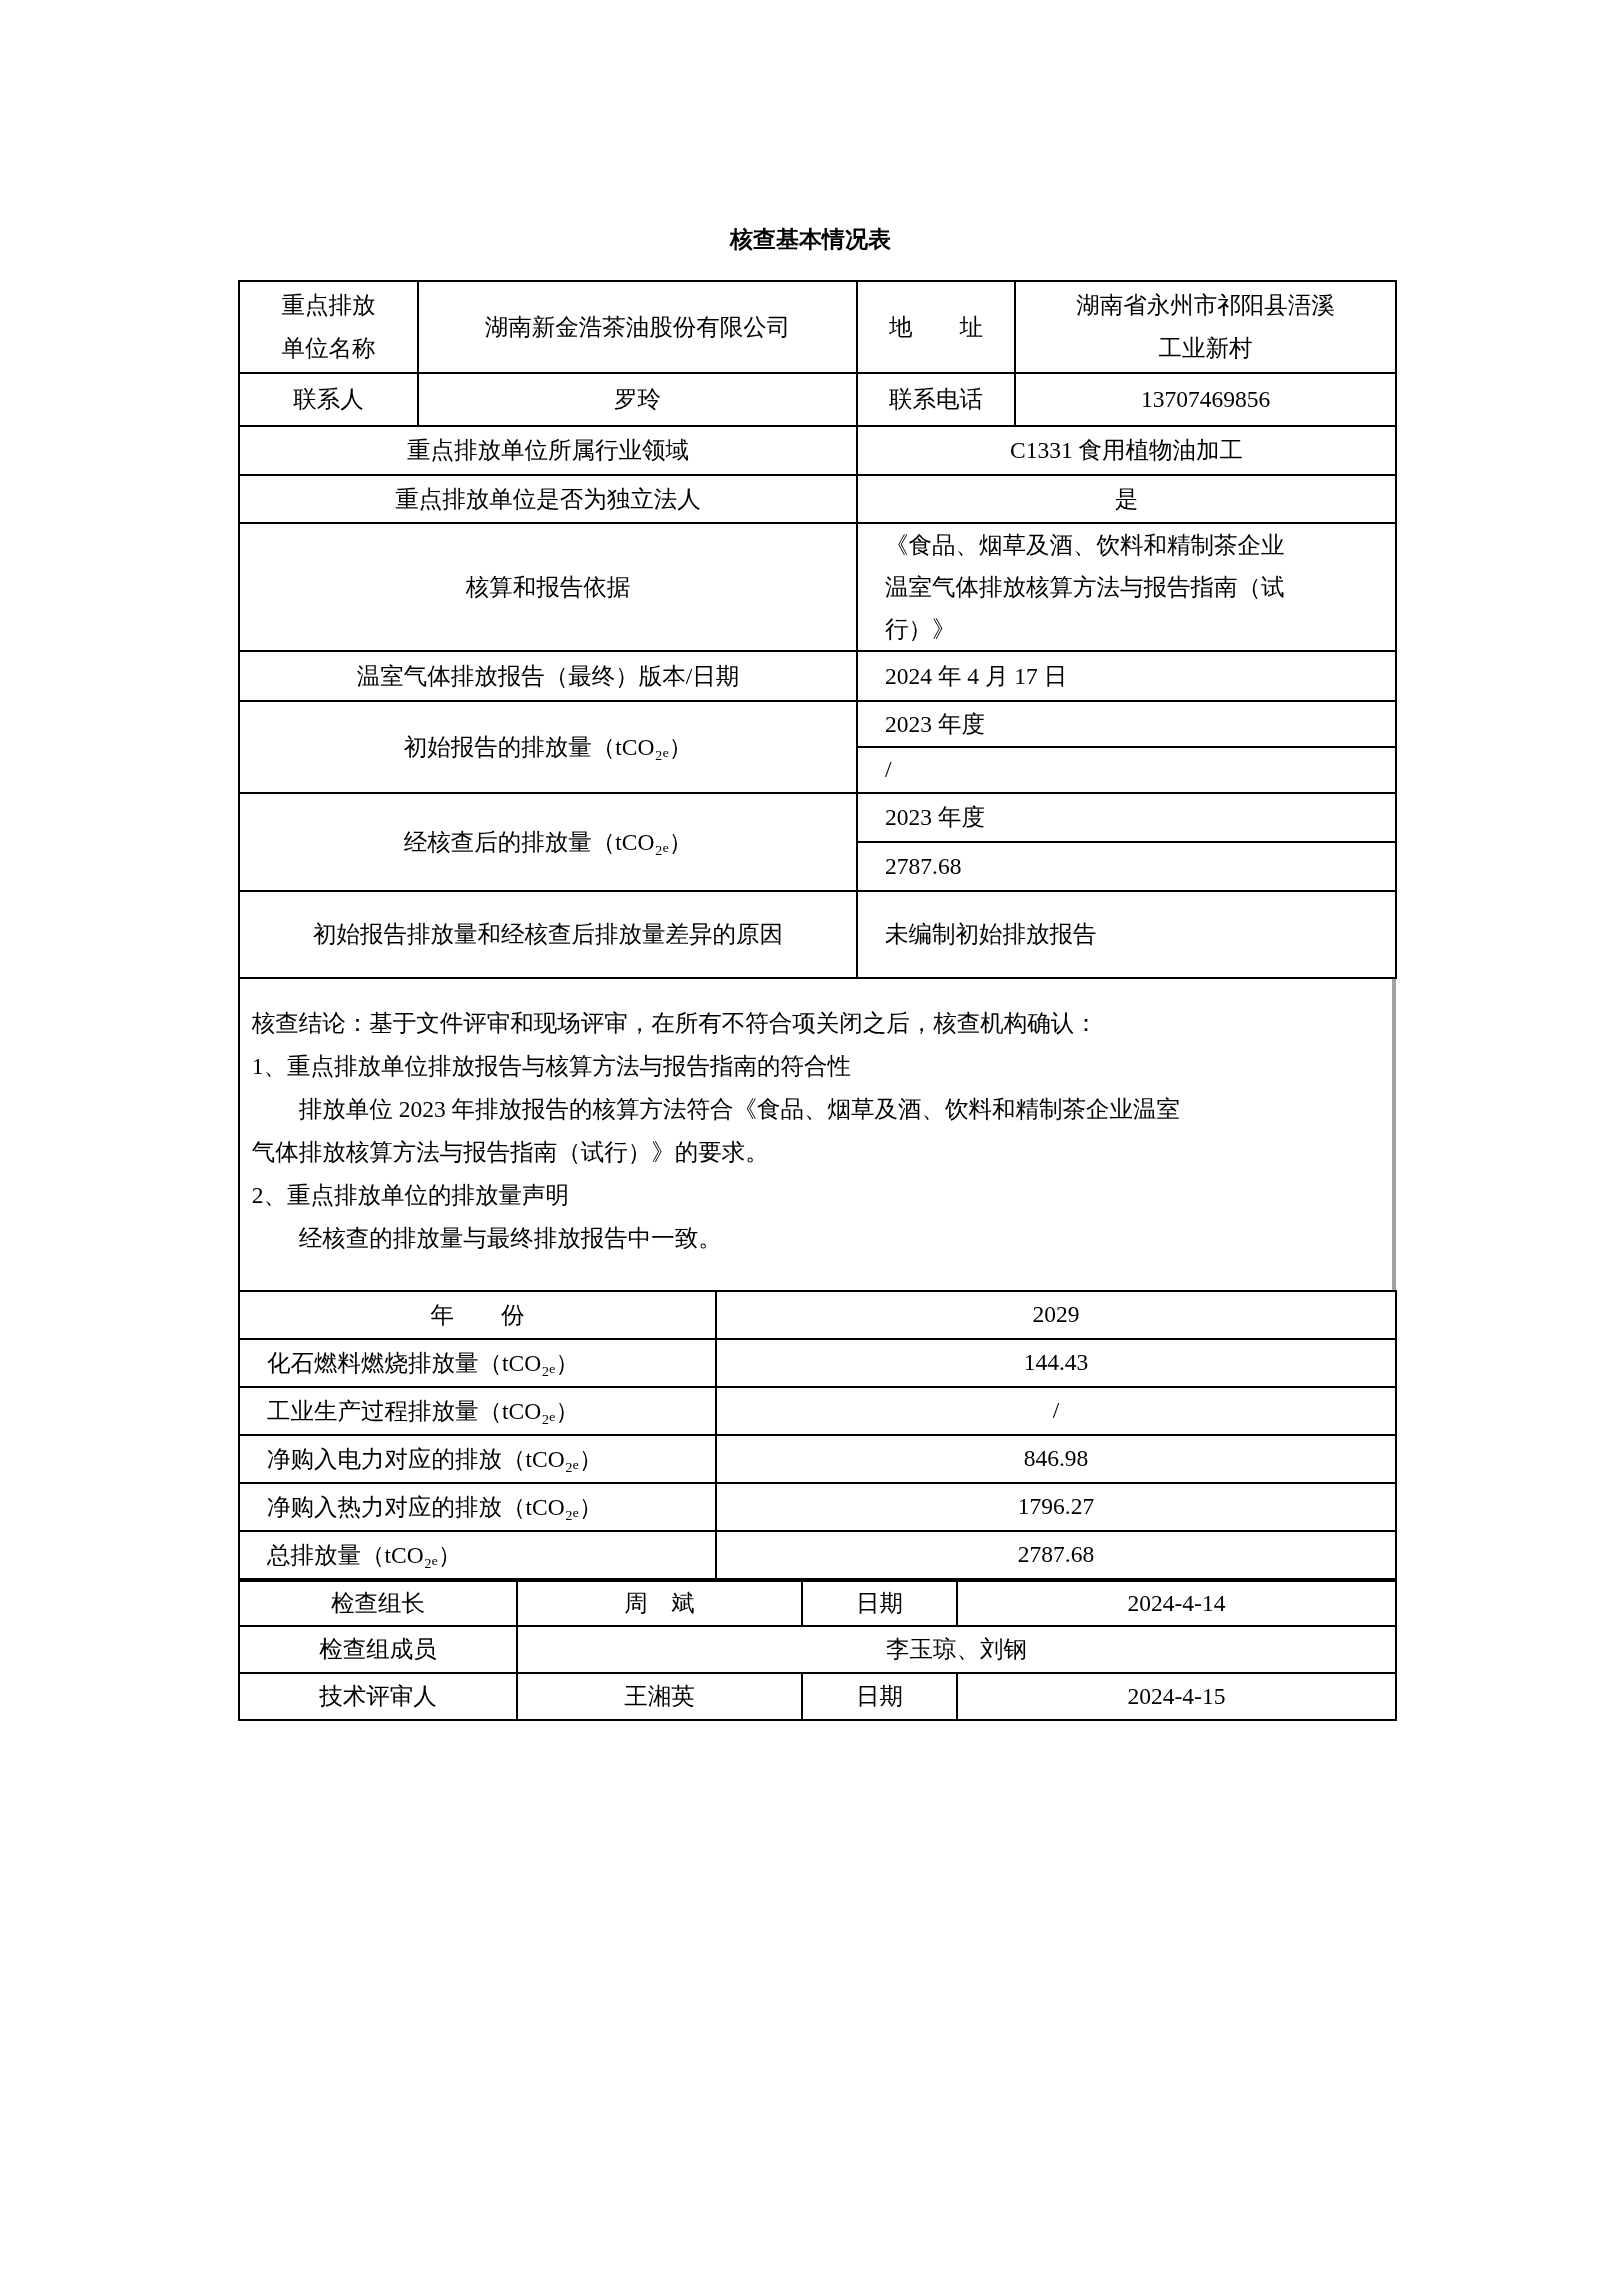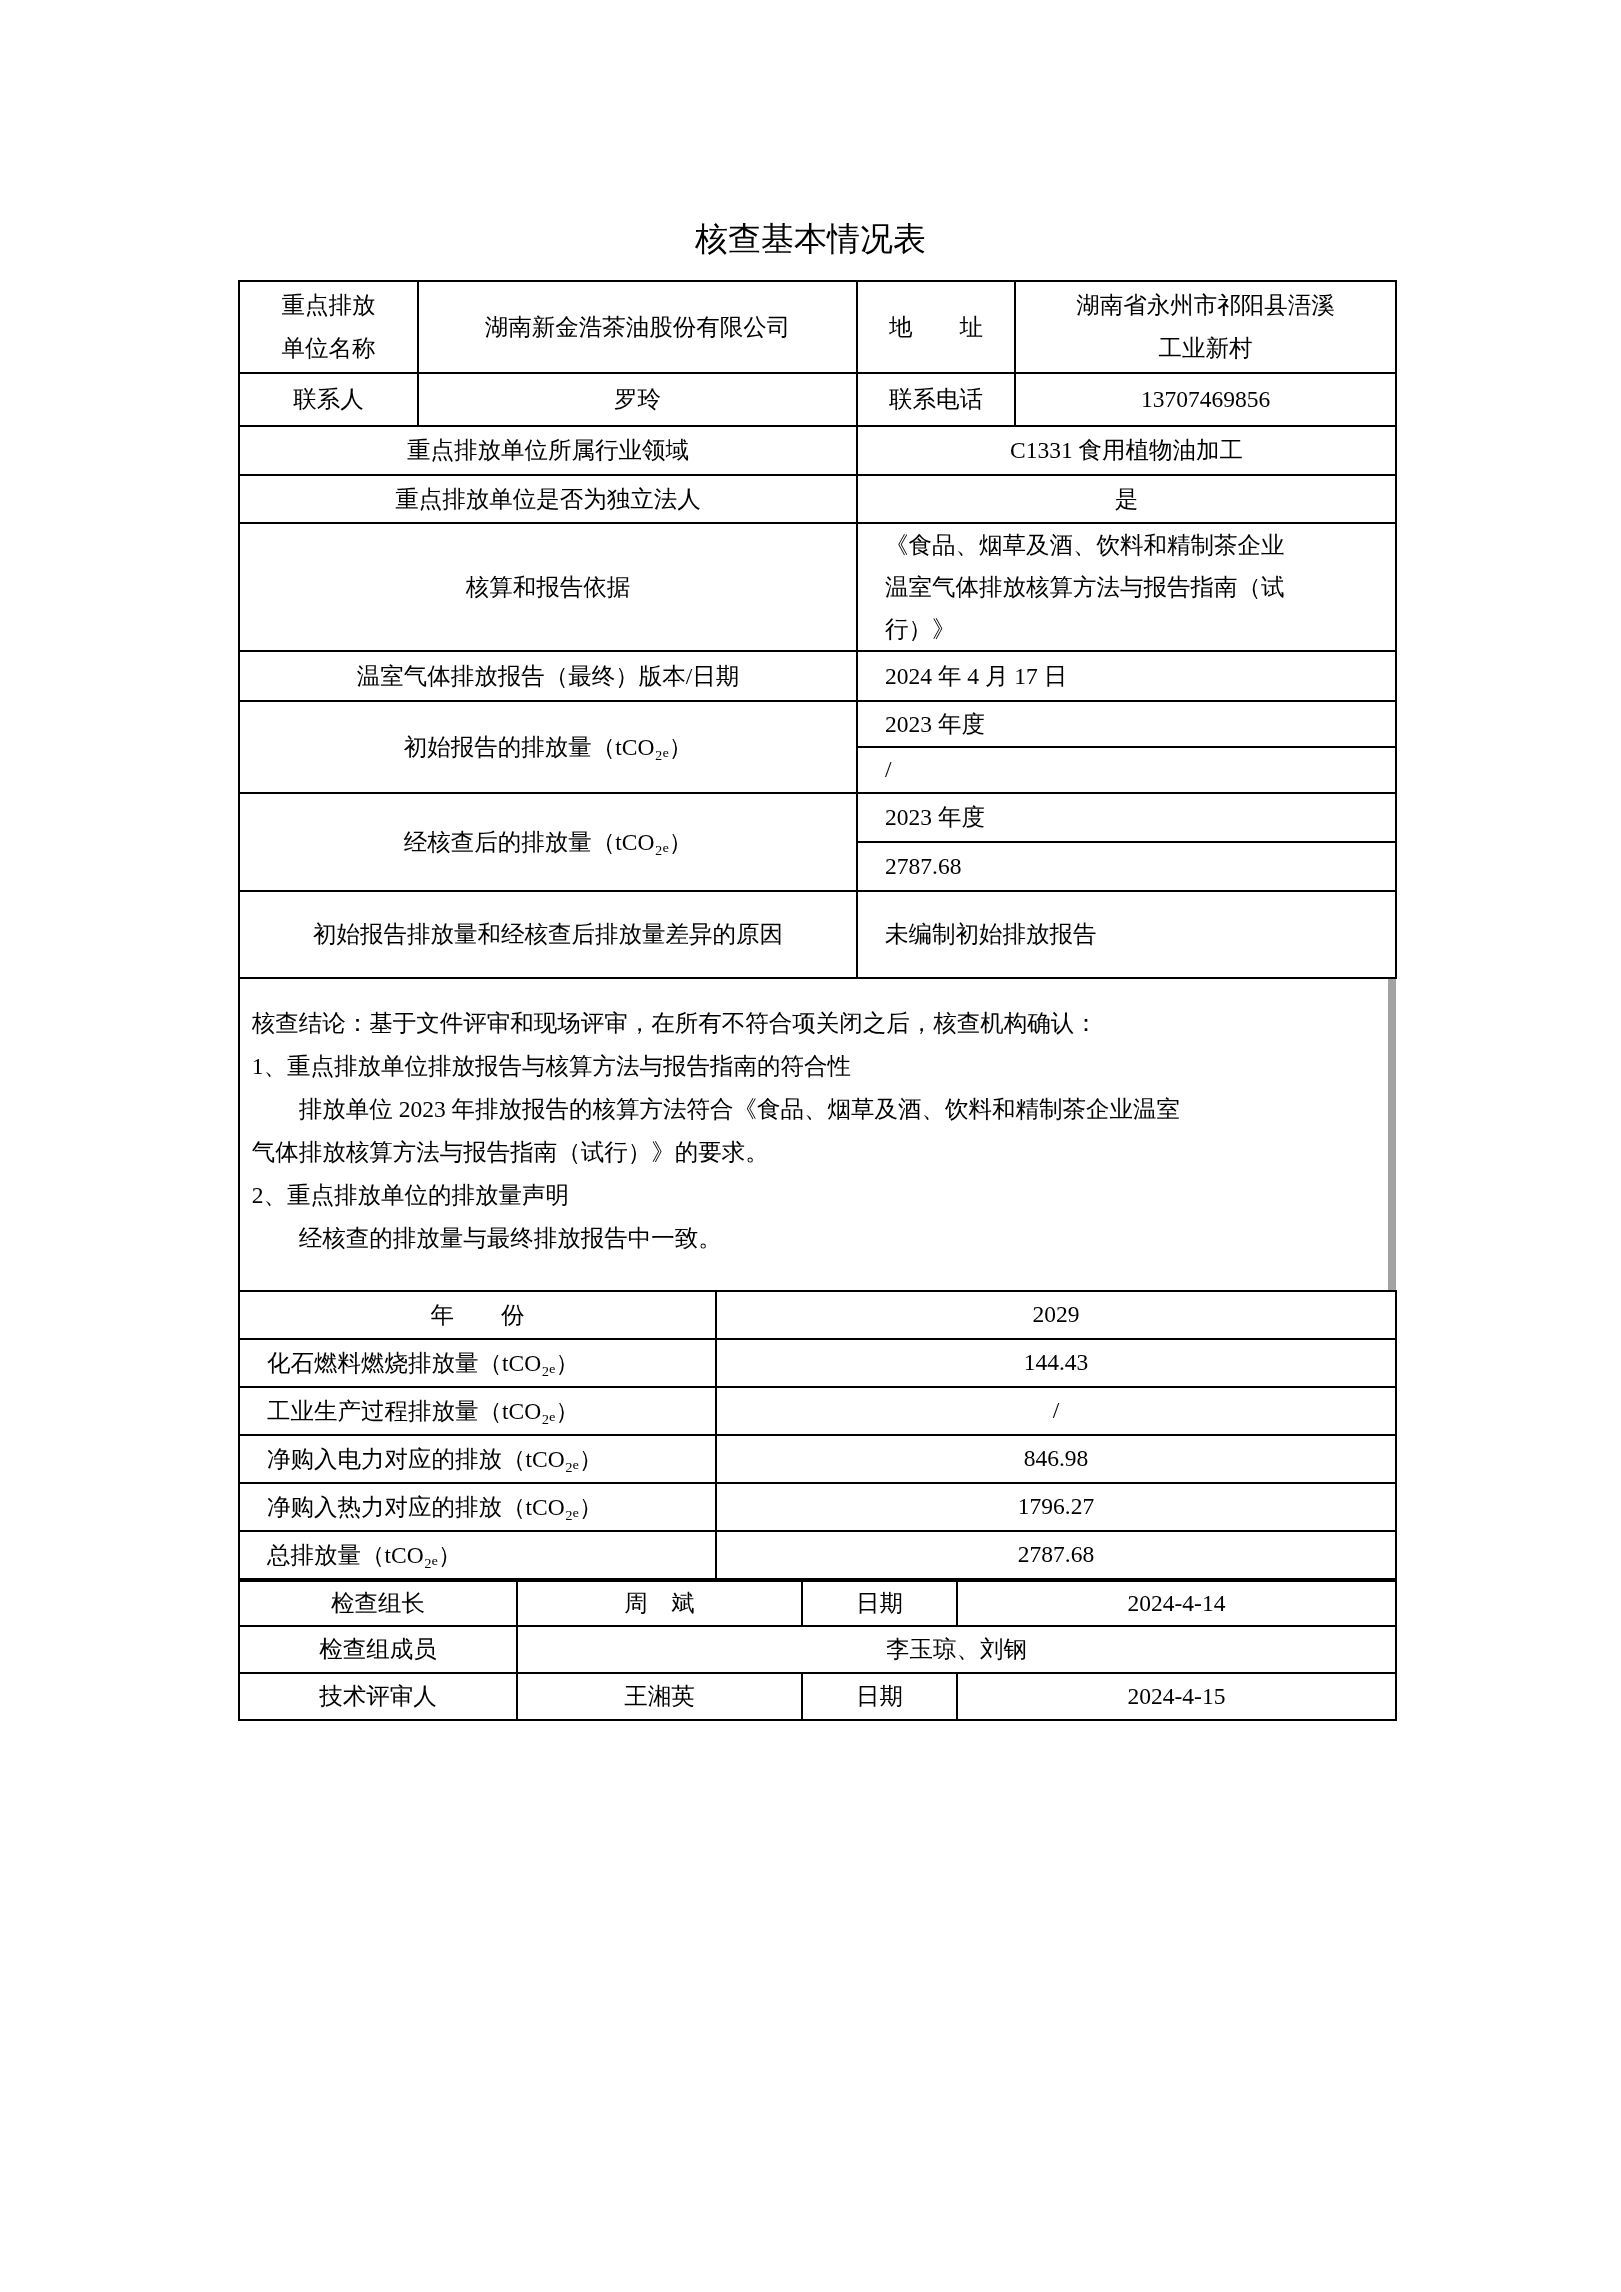--- a/index.html
+++ b/index.html
@@ -4,42 +4,42 @@
 <style>
   html,body { margin:0; padding:0; background:#ffffff; }
   body {
     width:1621px; height:2293px;
     font-family:"Liberation Serif","DejaVu Serif",serif;
     font-size:23.5px; color:#000;
   }
   .page-title {
     padding-top:218px;
     text-align:center;
-    font-size:33px;
-    font-weight:normal;
+    font-size:23px;
+    font-weight:bold;
     height:43px; line-height:43px;
   }
   .doc { width:1158px; margin:18.6px 0 0 238px; }
 
   table { border-collapse:collapse; table-layout:fixed; width:1158px; }
   td { padding:0; vertical-align:middle; overflow:hidden; word-break:break-all; }
 
   
   .t-top td { border:2px solid #000; }
   
   .t-mid td, .t-bot td { border:2px solid #000; border-top-width:2.9px; border-bottom-width:2.9px; }
 
   .c  { text-align:center; }
   .l  { text-align:left; padding-left:27px; }
   .lh44 { line-height:43px; }
   .lh43 { line-height:42px; }
 
   .concl, .sect {
     box-sizing:border-box;
-    border-left:2px solid #000; border-right:8px solid #a3a3a3;
+    border-left:2px solid #000; border-right:4px solid #a3a3a3;
     padding:23.5px 15.7px 0 11.8px;
     line-height:43px;
     text-align:left;
   }
   .concl { height:311px; }
   .sect  { height:231px; padding-top:17.6px; line-height:45px; }
 </style>
 </head>
 <body>
 

